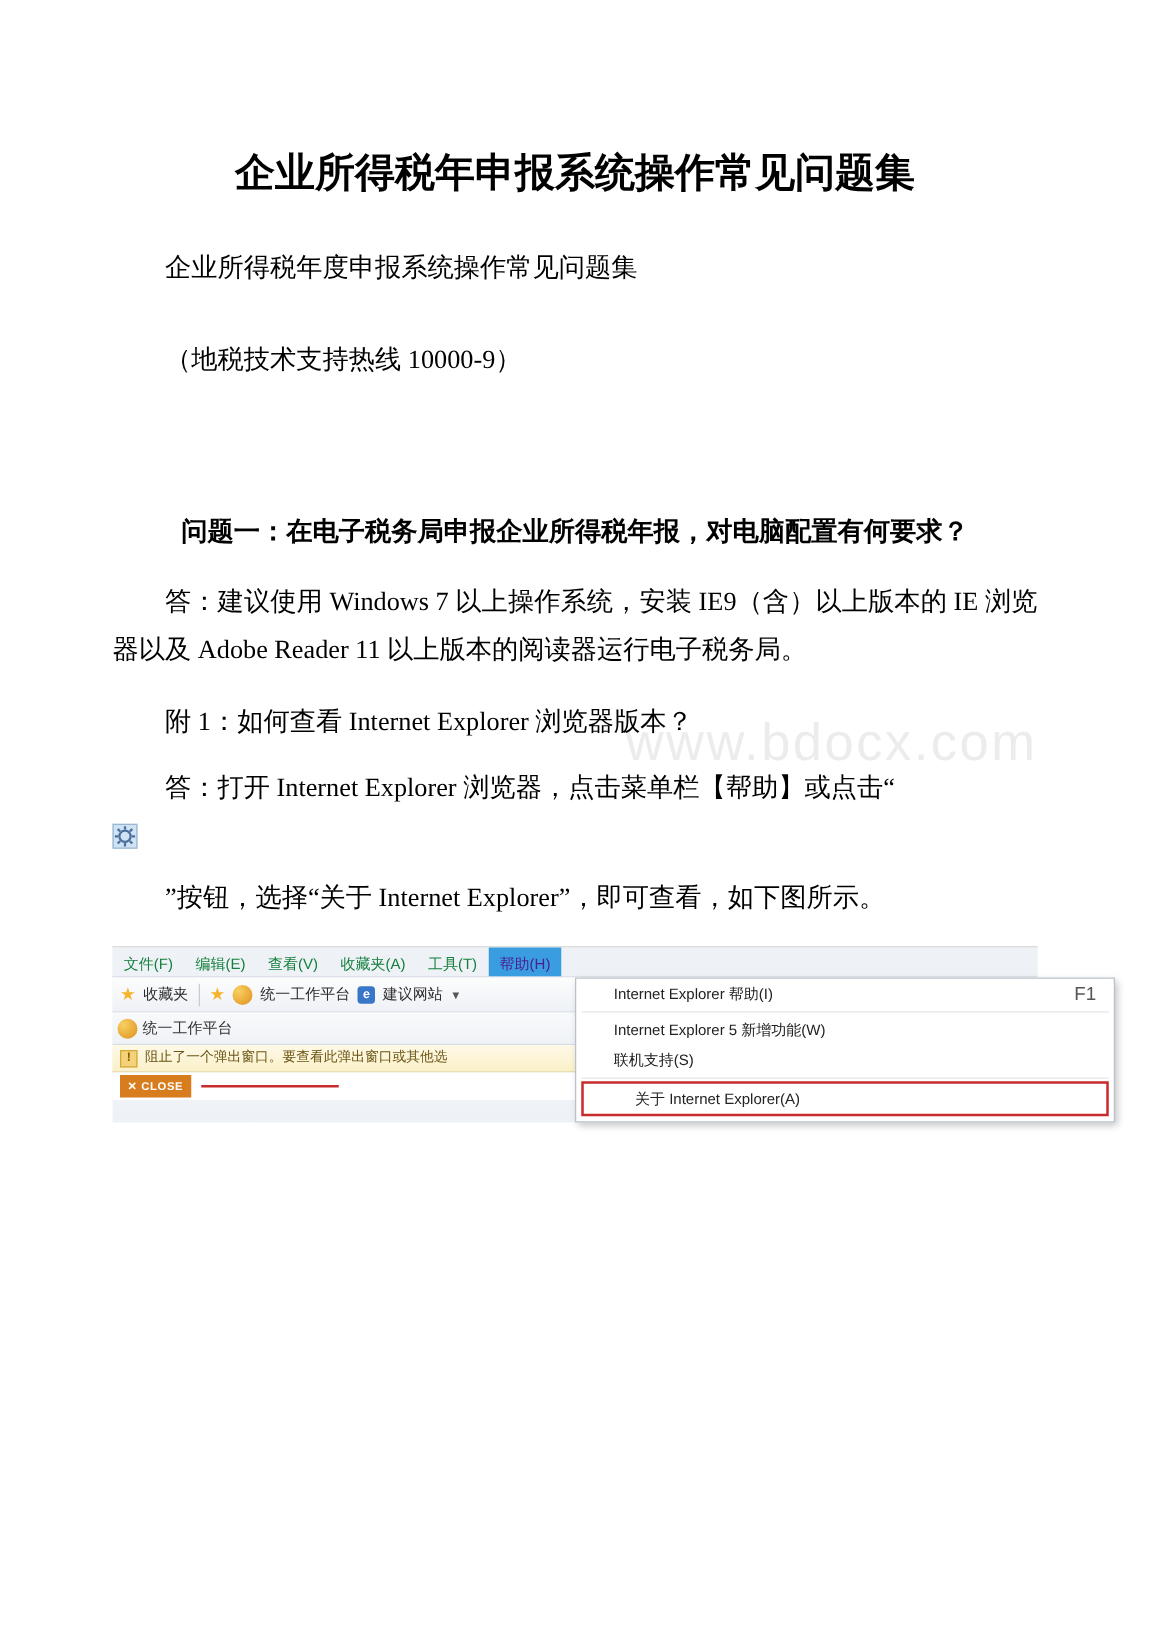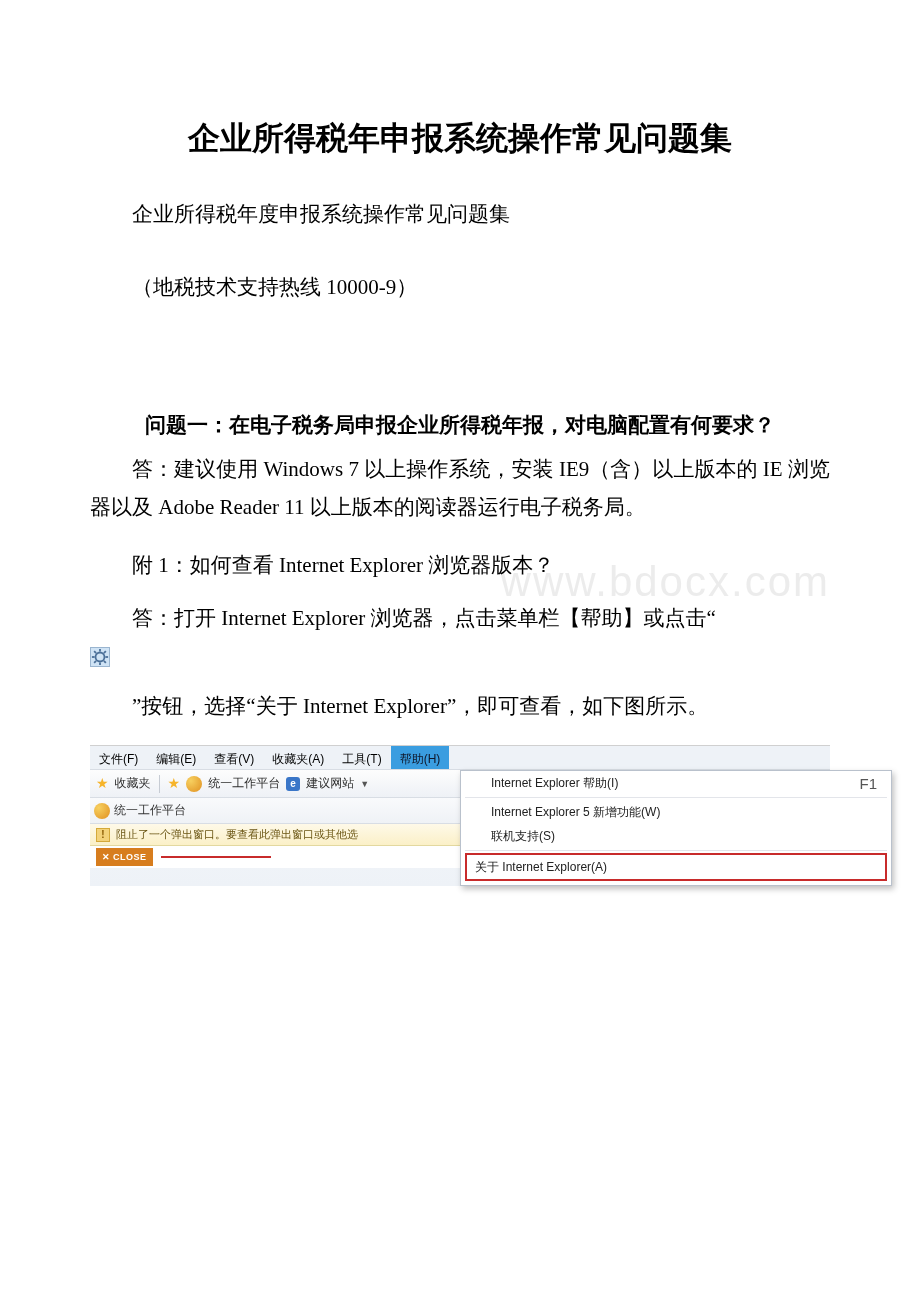--- a/index.html
+++ b/index.html
@@ -25,21 +25,21 @@
       margin-bottom: 6px;
     }
     .hotline {
       text-indent: 2em;
       margin-bottom: 100px;
       margin-top: 36px;
     }
     .question-heading {
       font-weight: bold;
       text-align: center;
-      margin-bottom: 6px;
+      margin-bottom: 18px;
       font-size: 21px;
     }
     .para {
       text-indent: 2em;
       margin-bottom: 20px;
       text-align: justify;
     }
     .gear-icon-block {
       margin-left: 0;
       margin-bottom: 8px;
@@ -76,26 +76,26 @@
     }
     .ie-menubar {
       display: flex;
       align-items: stretch;
       height: 24px;
       background: #eef2f7;
       border-bottom: 1px solid #d8dde4;
     }
     .ie-menu-item {
       padding: 3px 9px;
-      color: #000000;
+      color: #15803d;
       font-size: 12px;
     }
     .ie-menu-item.active {
       background: #3a9de0;
-      color: #0f172a;
+      color: #4c1d95;
     }
     .ie-toolbar {
       display: flex;
       align-items: center;
       height: 28px;
       padding: 0 6px;
       background: linear-gradient(#fdfdfd, #eef1f6);
       border-bottom: 1px solid #d8dde4;
       gap: 6px;
     }
@@ -164,21 +164,21 @@
     .dd-row {
       display:flex; align-items:center; justify-content:space-between;
       padding: 4px 14px 4px 30px;
       height: 24px;
     }
     .dd-sep { height:1px; background:#e3e5ea; margin:2px 4px; }
     .dd-hot {
       border: 2px solid #c82b2b;
       margin: 2px 4px 4px 4px;
     }
-    .dd-hot .dd-row { padding-left: 8px; }
+    .dd-hot .dd-row { padding-left: 41px; }
     .kbd { color:#555; font-size:15px; }
 
     .content-wrap { position: relative; z-index: 1; }
   </style>
 </head>
 <body>
 
 <div class="content-wrap">
 
   <h1 class="doc-title">企业所得税年申报系统操作常见问题集</h1>

